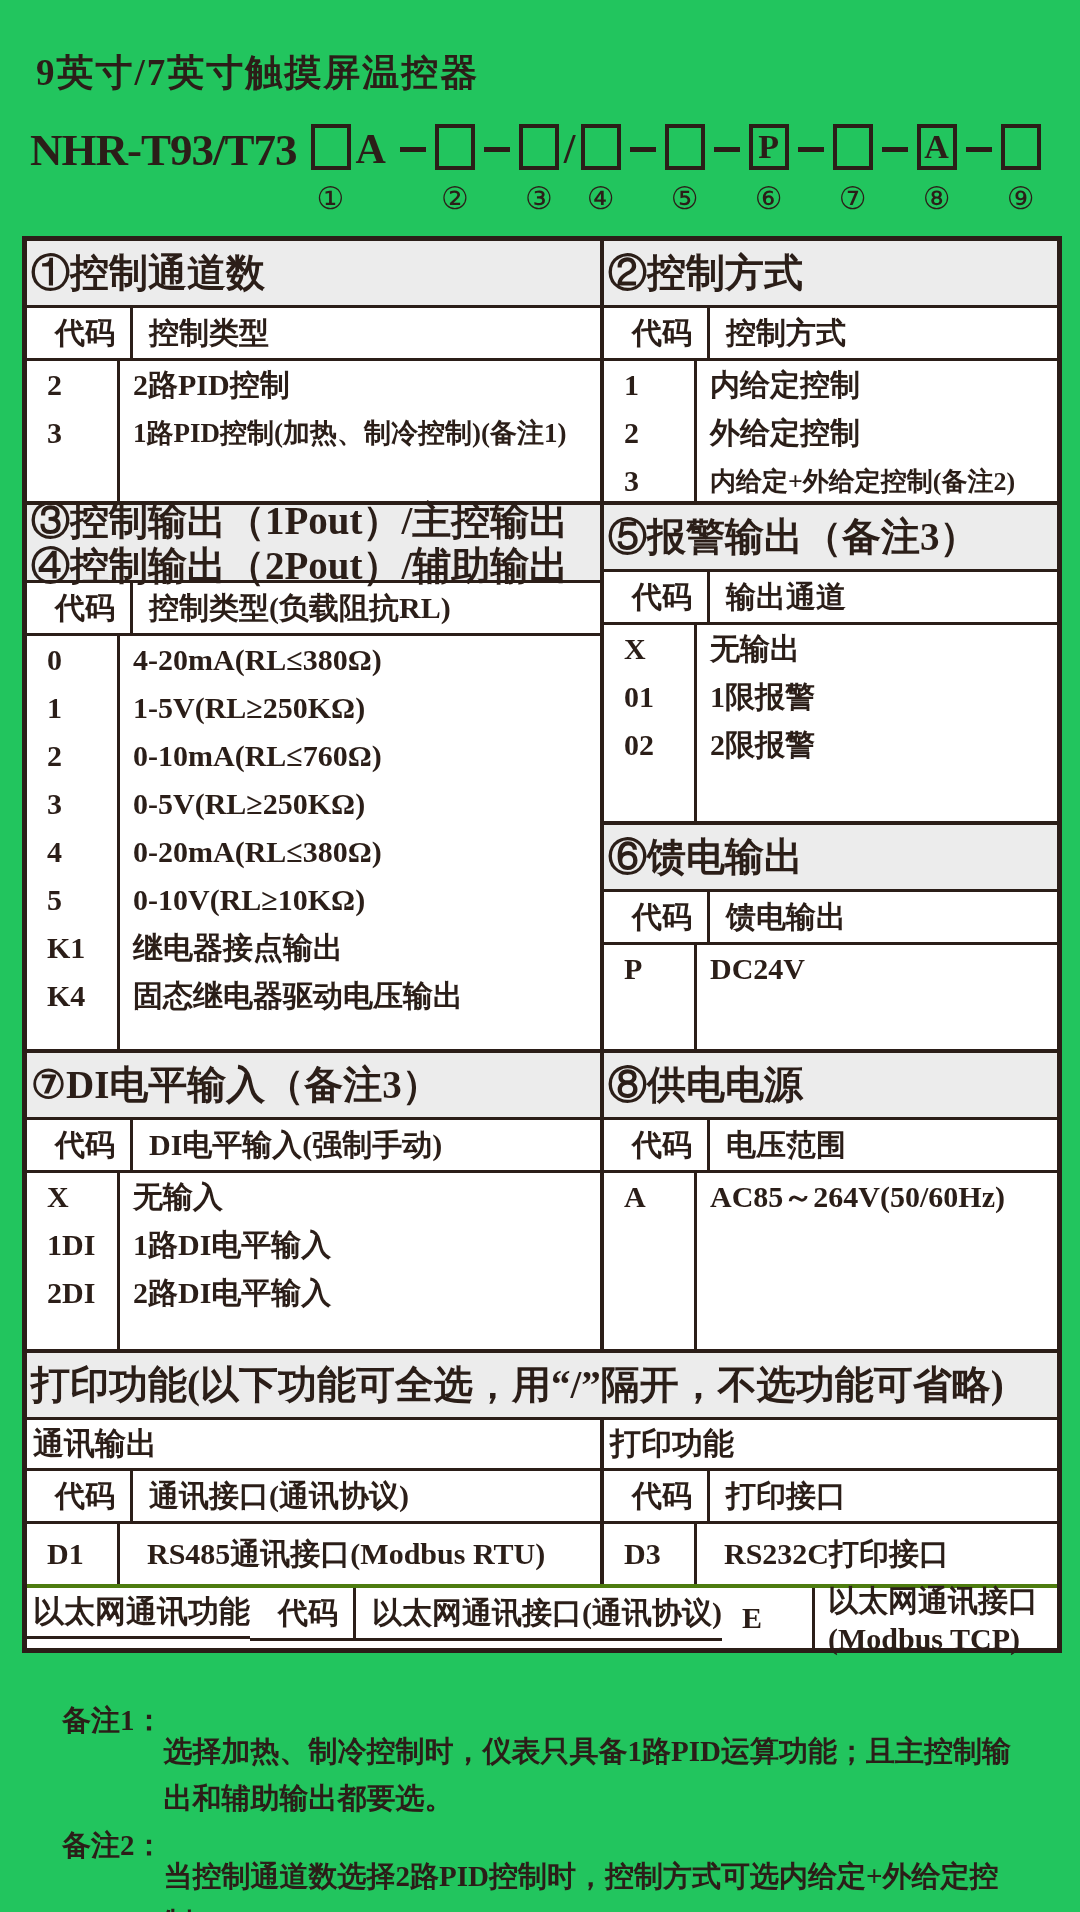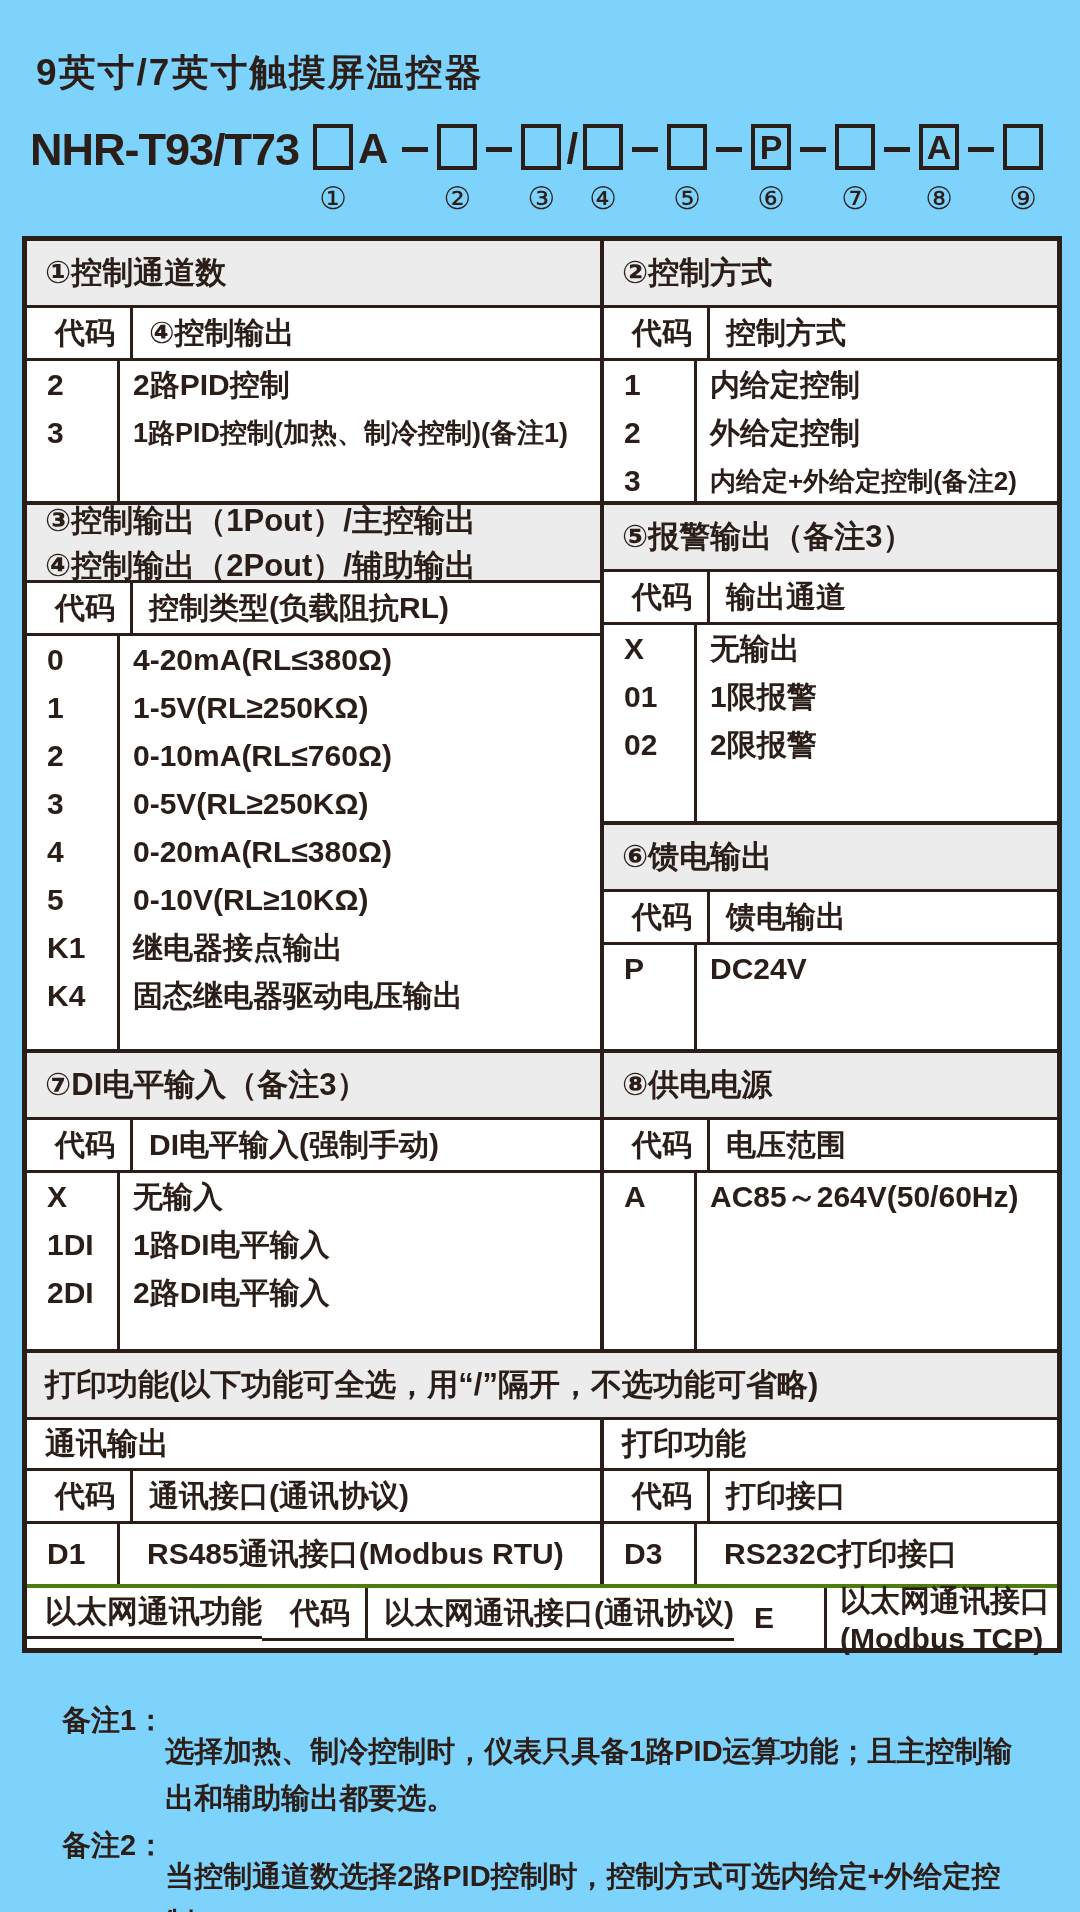--- a/index.html
+++ b/index.html
@@ -2,21 +2,21 @@
 <html><head>
 <meta charset="utf-8">
 <style>
   * { box-sizing: border-box; margin: 0; padding: 0; }
   html,body { background:#ffffff; }
   body {
     width:1080px; height:1912px;
     font-family:"Liberation Sans","DejaVu Sans",sans-serif;
     color:#2b1e18;
   }
-  .page { position:relative; width:1080px; height:1912px; overflow:hidden; background:#7dd3fc; }
+  .page { position:relative; width:1080px; height:1912px; overflow:hidden; background:#22c55e;font-family:Liberation Serif, serif; }
 
   
   .title { margin:48px 0 0 36px; font-size:37px; font-weight:bold; letter-spacing:2px; }
   .model-row { margin:26px 0 0 30px; display:flex; align-items:flex-start; }
   .model-prefix { font-size:45px; font-weight:bold; line-height:52px; margin-right:14px; letter-spacing:-1px; white-space:nowrap; }
   .unit { display:inline-flex; flex-direction:column; align-items:center; }
   .code-box { width:40px; height:46px; border:4px solid #2b1e18; display:flex; align-items:center; justify-content:center; font-size:34px; font-weight:bold; }
   .circ { margin-top:12px; font-size:31px; line-height:34px; }
   .sep { font-size:42px; font-weight:bold; line-height:50px; margin:0 5px; }
   .dash { width:26px; height:5px; background:#2b1e18; margin:23px 9px 0 9px; flex:none; }
@@ -26,39 +26,39 @@
   .band { display:flex; border-bottom:4px solid #2b1e18; }
   .band1 { height:264px; }
   .band2 { height:548px; }
   .band3 { height:300px; }
   .half-l { width:577px; border-right:4px solid #2b1e18; display:flex; flex-direction:column; }
   .half-r { flex:1; display:flex; flex-direction:column; }
   .sec { display:flex; flex-direction:column; flex:1; min-height:0; }
   .h316 { flex:none; height:316px; }
   .top4 { border-top:4px solid #2b1e18; }
 
-  .sec-header { flex:none; height:67px; background:#ececec; border-bottom:3px solid #2b1e18; display:flex; align-items:center; padding-left:18px; font-size:31px; font-weight:bold; }
+  .sec-header { flex:none; height:67px; background:#ececec; border-bottom:3px solid #2b1e18; display:flex; align-items:center; padding-left:4px; font-size:39px; font-weight:bold; }
   .sec-header.two-line { height:78px; flex-direction:column; align-items:flex-start; justify-content:center; line-height:45px; }
 
   .hrow { flex:none; height:53px; border-bottom:3px solid #2b1e18; display:flex; align-items:stretch; font-size:30px; font-weight:bold;padding-left:16px; }
   .c-code { width:90px; flex:none; display:flex; align-items:center; padding-left:12px; }
   .hrow .c-code { border-right:3px solid #2b1e18; }
   .c-desc { flex:1; display:flex; align-items:center; padding-left:16px; min-width:0; }
 
   .sec-rows { flex:1; position:relative; display:flex; flex-direction:column; min-height:0; }
   .sec-rows::before { content:""; position:absolute; left:90px; top:0; bottom:0; width:3px; background:#2b1e18; }
   .r { flex:none; height:48px; display:flex; align-items:center; font-size:30px; font-weight:bold; }
   .r .c-code { padding-left:20px; }
   .fs27 { font-size:27px; }
   .fs26 { font-size:26px; }
 
   
   .band4 { display:flex; flex-direction:column; border-bottom:none; }
   .sub2 { display:flex; height:164px; }
-  .subtitle { flex:none; height:51px; border-bottom:3px solid #2b1e18; display:flex; align-items:center; padding-left:18px; font-size:31px; font-weight:bold; background:#fff; }
+  .subtitle { flex:none; height:51px; border-bottom:3px solid #2b1e18; display:flex; align-items:center; padding-left:6px; font-size:31px; font-weight:bold; background:#fff; }
   .eth { border-top:4px solid #4d7c0f; display:flex; flex-direction:row; }
   .r.tall { height:60px; }
   .r.grow { flex:1; height:auto;gap:14px; }
 
   
   .notes { margin:44px 0 0 62px; width:956px; }
   .note { display:flex; font-size:29px; font-weight:bold; line-height:47px; }
   .note-label { white-space:nowrap; }
   .note-text { flex:1;margin-top:31px; }
 </style>
@@ -128,21 +128,21 @@
   </div>
 
   <div class="big-table">
 
     <div class="band band1">
       <div class="half-l">
         <div class="sec">
           <div class="sec-header">①控制通道数</div>
           <div class="hrow">
             <div class="c-code">代码</div>
-            <div class="c-desc">④控制输出</div>
+            <div class="c-desc">控制类型</div>
           </div>
           <div class="sec-rows">
             <div class="r">
               <div class="c-code">2</div>
               <div class="c-desc">2路PID控制</div>
             </div>
             <div class="r">
               <div class="c-code">3</div>
               <div class="c-desc fs27">1路PID控制(加热、制冷控制)(备注1)</div>
             </div>

